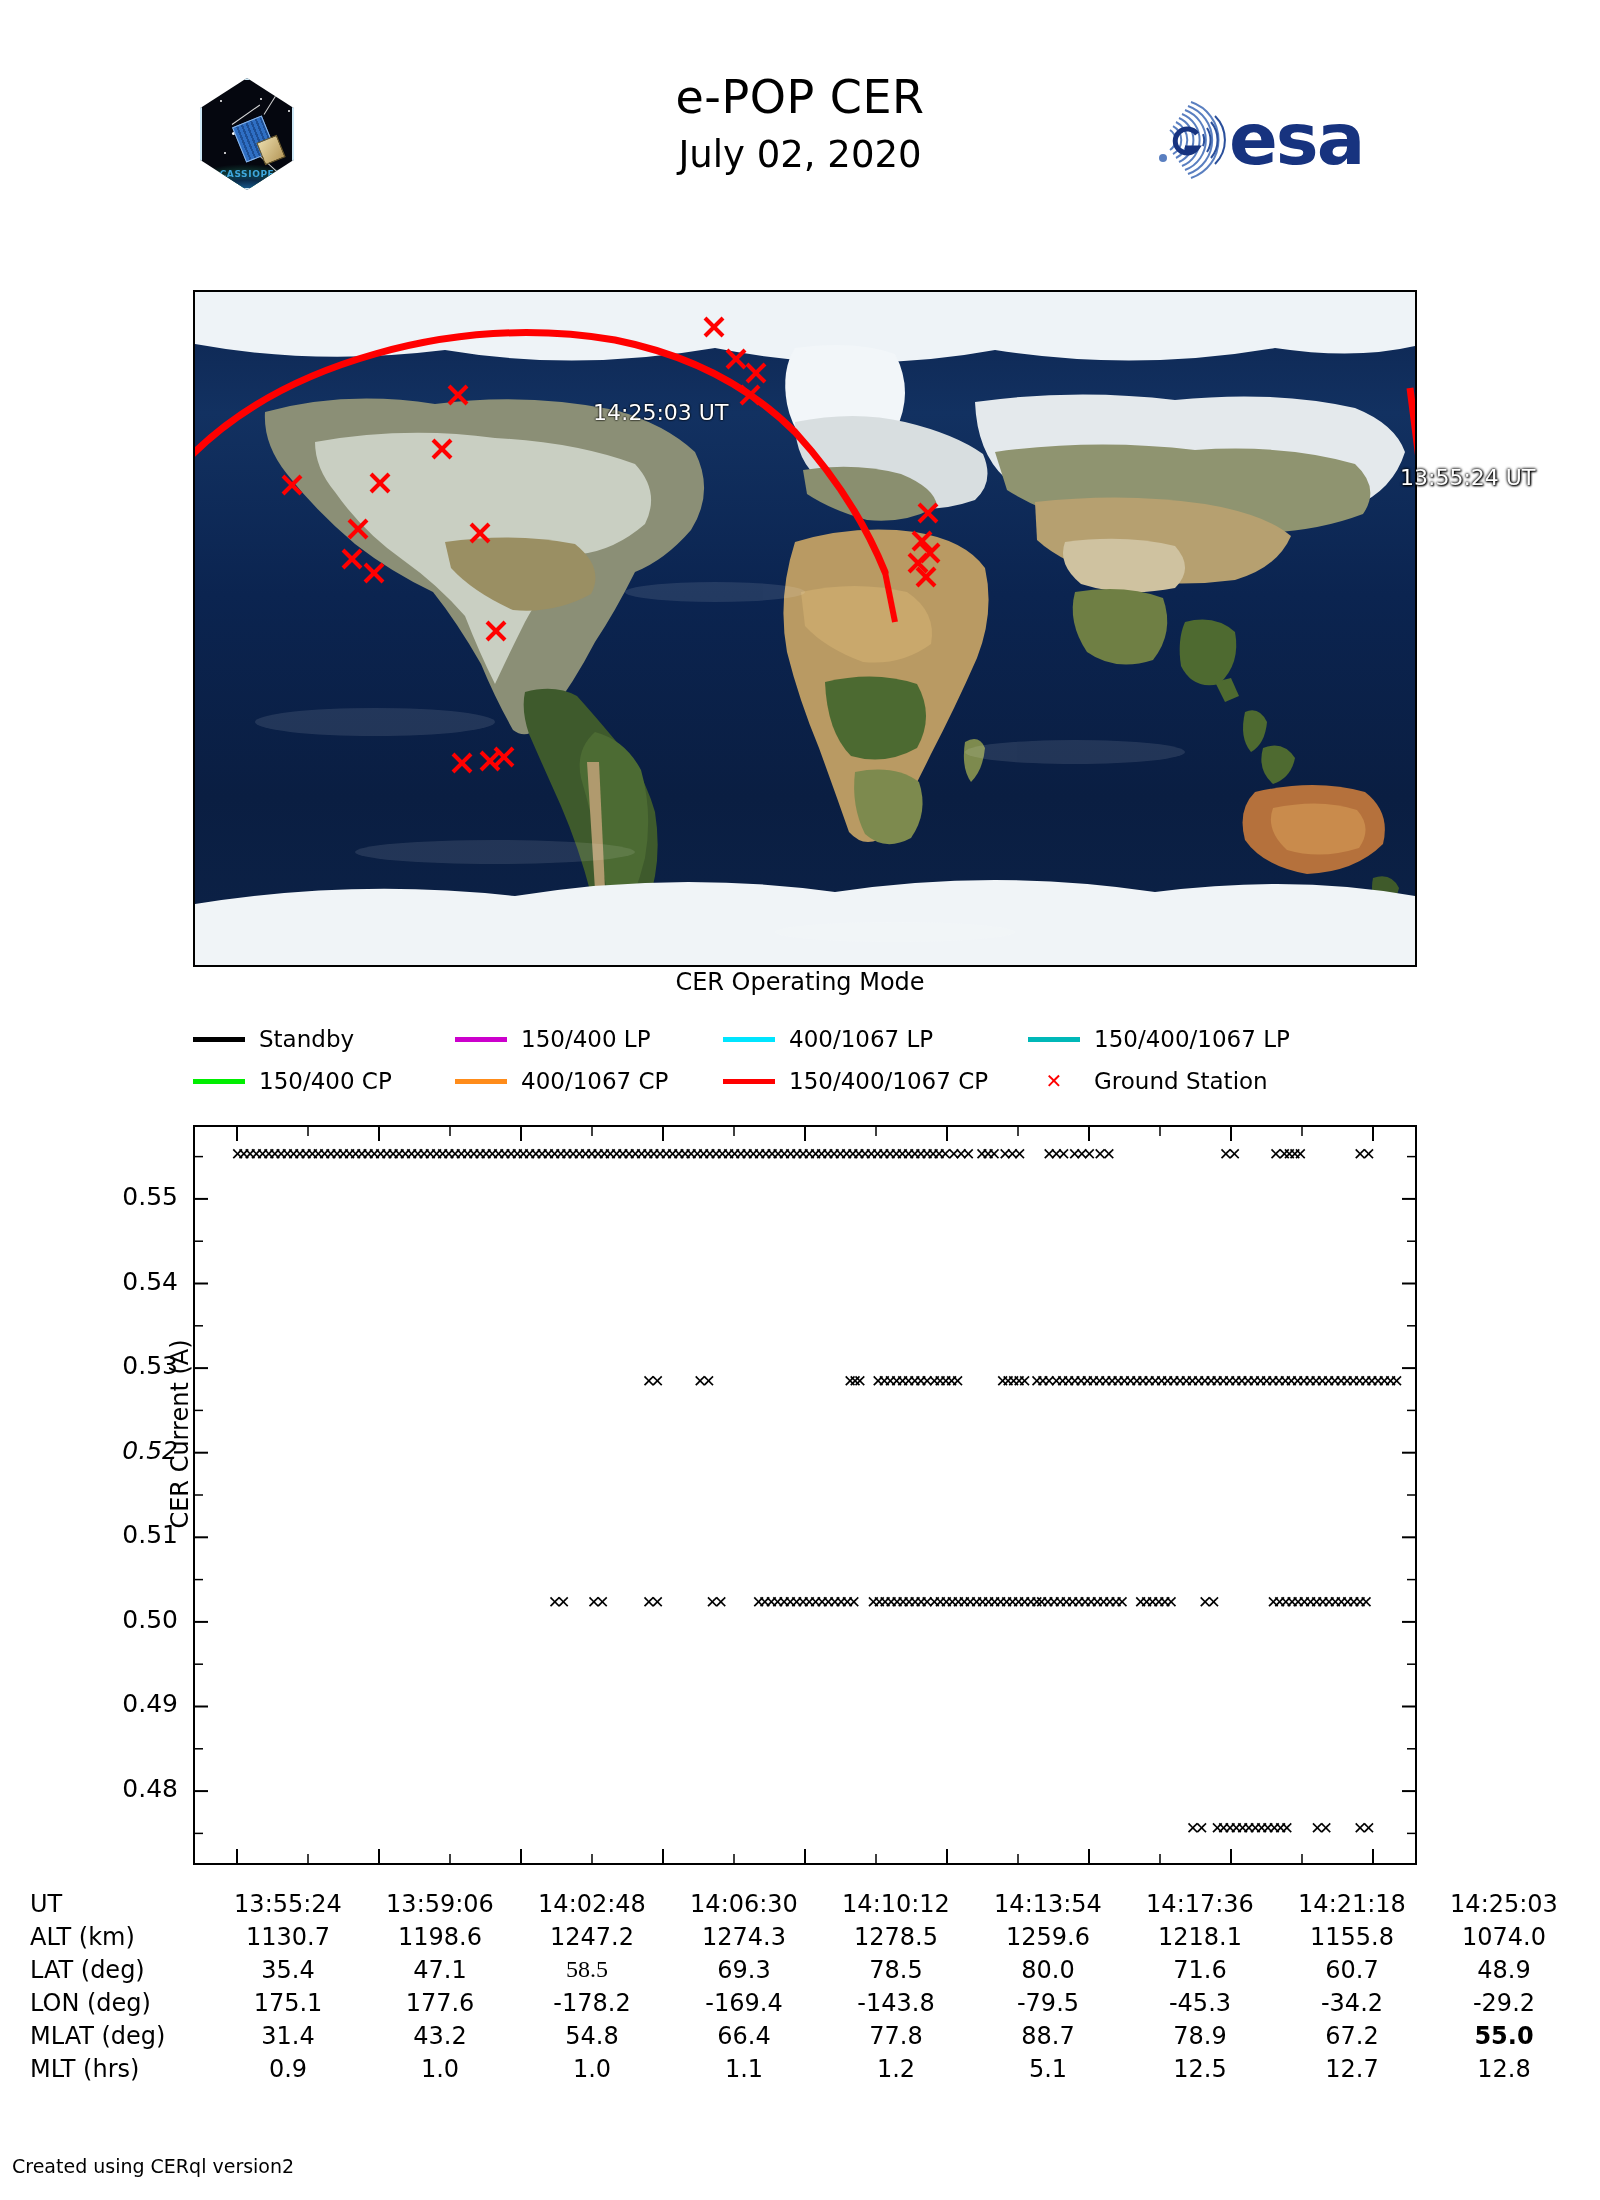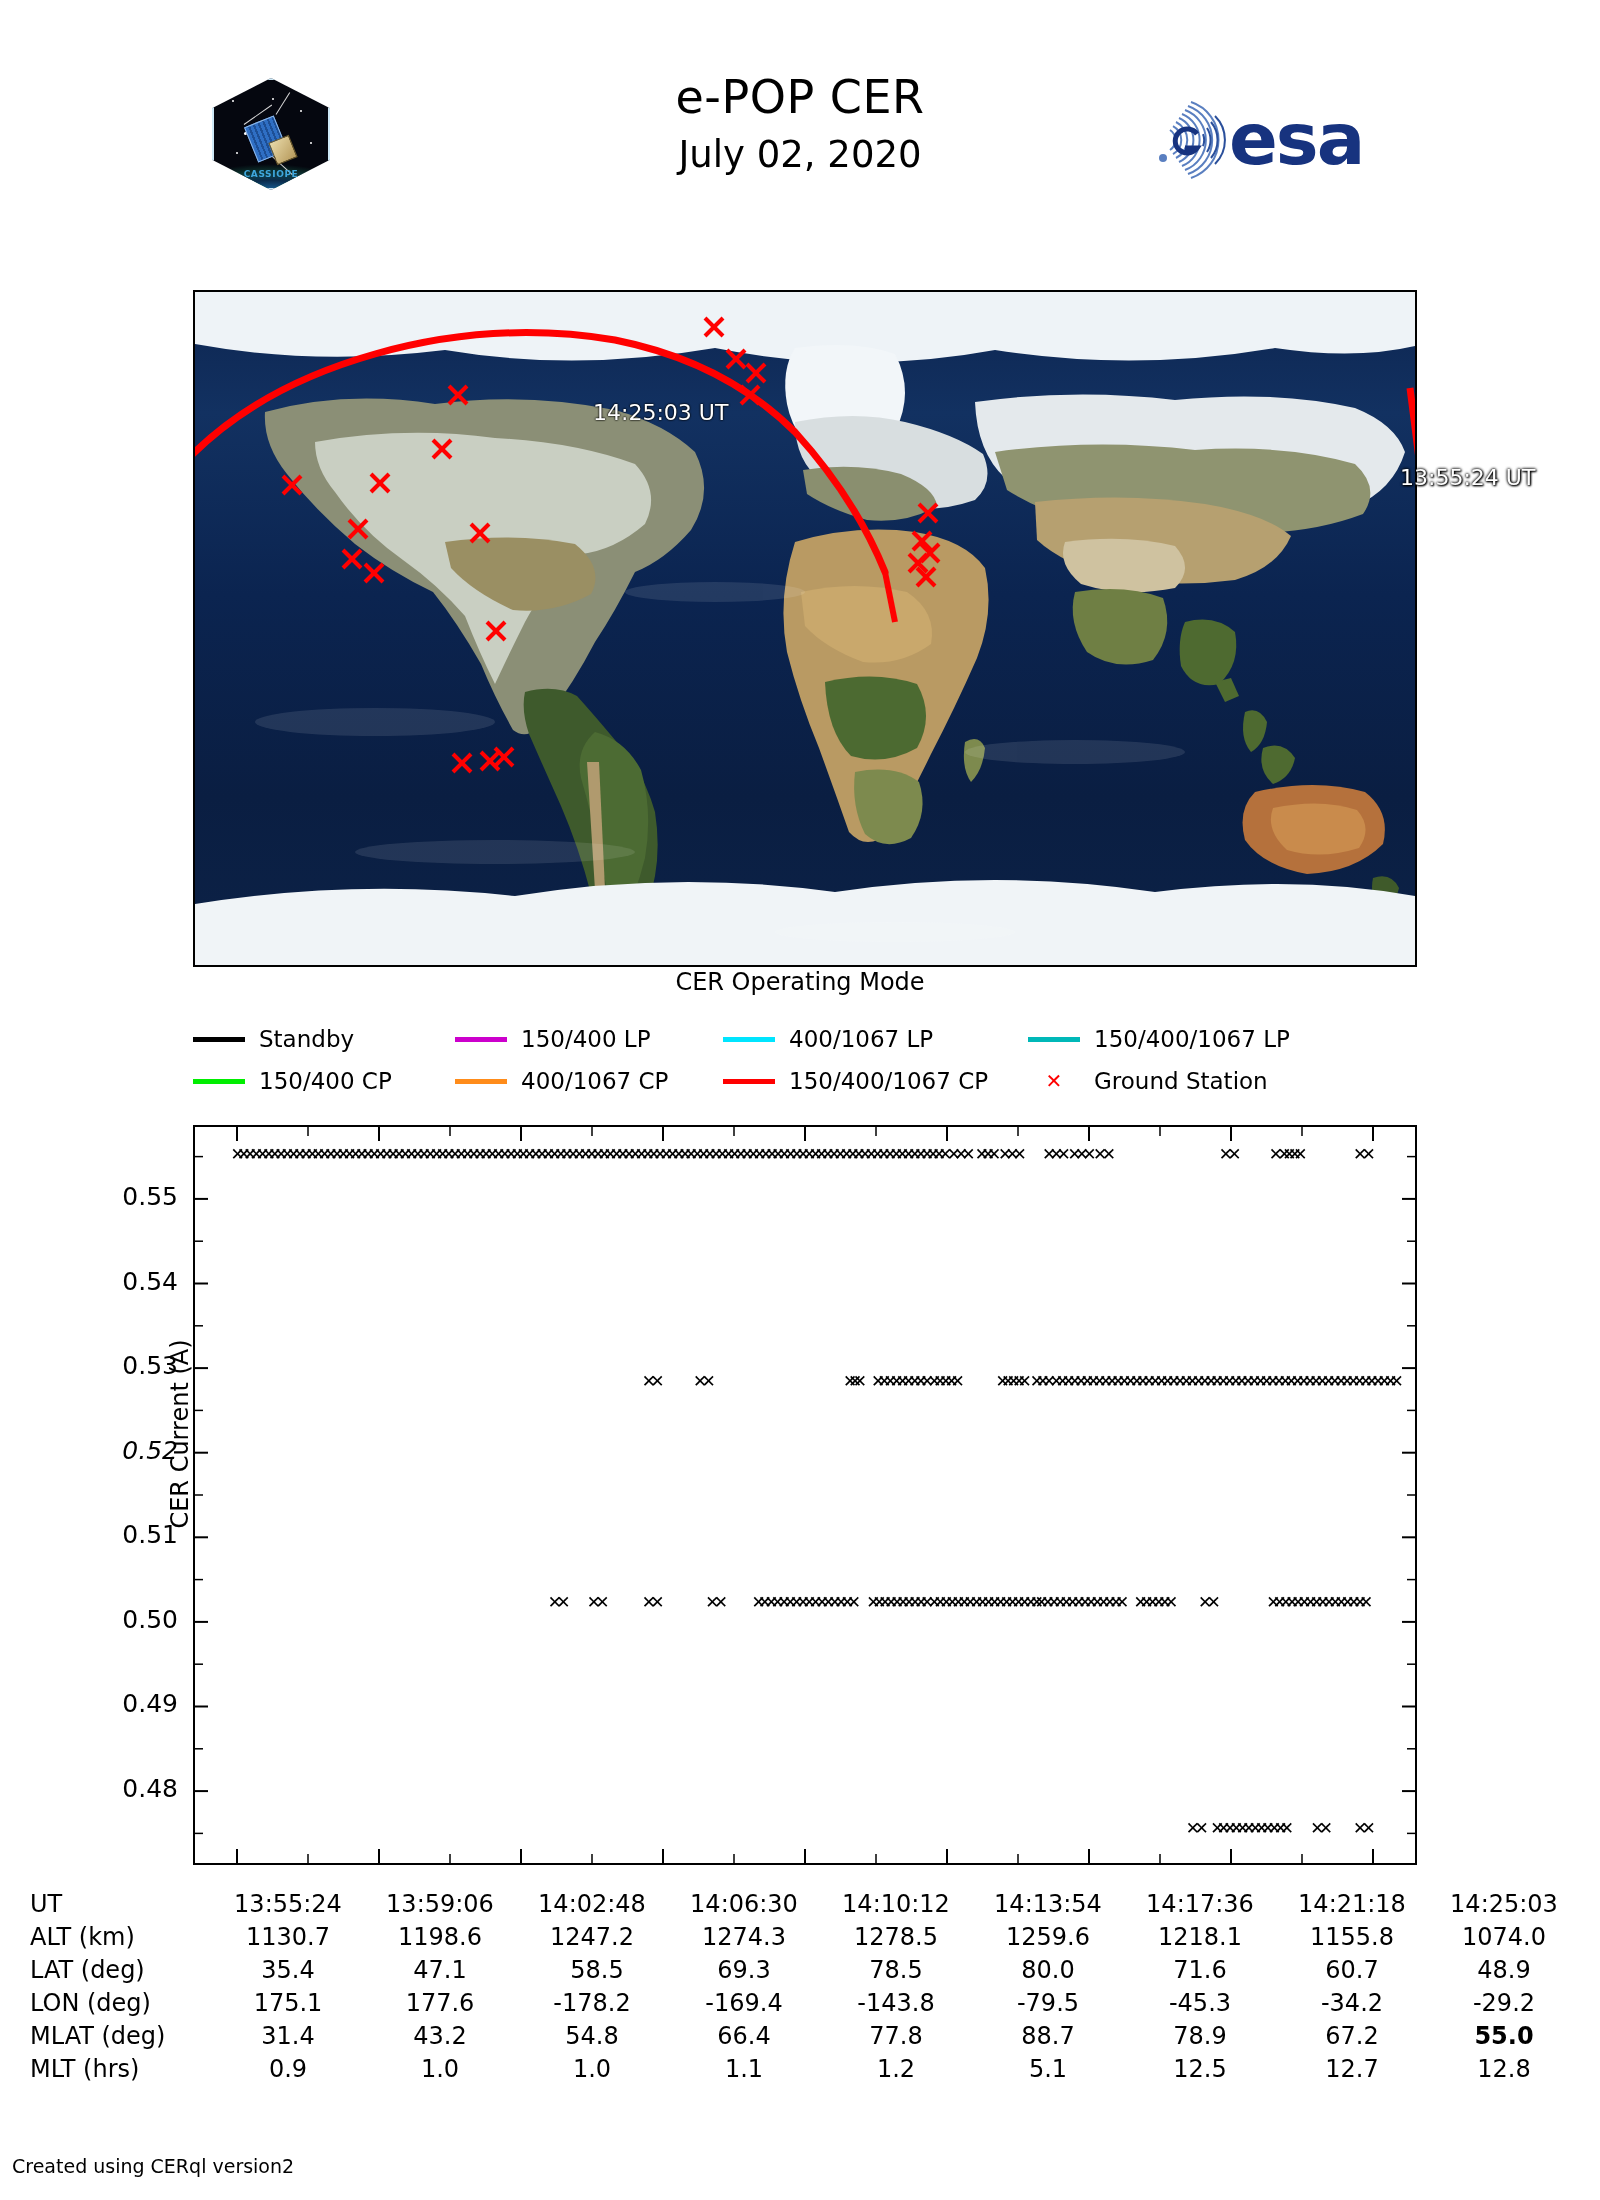--- a/index.html
+++ b/index.html
@@ -9,21 +9,21 @@
     color:#000;position:relative;overflow:hidden;
   }
   .page{position:relative;width:1600px;height:2200px;}
 
   
   .header{position:absolute;left:0;top:0;width:1600px;height:200px;}
   .logo-cassiope{
     position:absolute;left:196px;top:78px;width:118px;height:112px;
   }
   .hexbadge{
-    position:absolute;left:16px;top:0;width:118px;height:112px;
+    position:absolute;left:4px;top:0;width:94px;height:112px;
     clip-path:polygon(50% 0%,100% 27%,100% 73%,50% 100%,0% 73%,0% 27%);
     background:
       radial-gradient(ellipse 120% 60% at 50% 118%, #6fd8ff 0%, #1d6fae 22%, #0a2a4a 42%, rgba(8,14,30,0) 60%),
       radial-gradient(ellipse 130% 45% at 48% 104%, #49e6a0 0%, rgba(30,160,120,0.55) 30%, rgba(10,20,30,0) 58%),
       #05070f;
     border:2px solid #cfe9f7;
     box-sizing:border-box;
   }
   .hex-inner{position:absolute;left:0;top:0;width:100%;height:100%;}
   .star{position:absolute;background:#fff;border-radius:50%;}
@@ -846,21 +846,21 @@
         <div class="dt-cell" style="left: 791px;">1278.5</div>
         <div class="dt-cell" style="left: 943px;">1259.6</div>
         <div class="dt-cell" style="left: 1095px;">1218.1</div>
         <div class="dt-cell" style="left: 1247px;">1155.8</div>
         <div class="dt-cell" style="left: 1399px;">1074.0</div>
       </div>
       <div class="dt-row">
         <div class="dt-key">LAT (deg)</div>
         <div class="dt-cell" style="left: 183px;">35.4</div>
         <div class="dt-cell" style="left: 335px;">47.1</div>
-        <div class="dt-cell" style="left: 492px;">58.5</div>
+        <div class="dt-cell" style="left: 482px; font-family: Liberation Serif, serif;">58.5</div>
         <div class="dt-cell" style="left: 639px;">69.3</div>
         <div class="dt-cell" style="left: 791px;">78.5</div>
         <div class="dt-cell" style="left: 943px;">80.0</div>
         <div class="dt-cell" style="left: 1095px;">71.6</div>
         <div class="dt-cell" style="left: 1247px;">60.7</div>
         <div class="dt-cell" style="left: 1399px;">48.9</div>
       </div>
       <div class="dt-row">
         <div class="dt-key">LON (deg)</div>
         <div class="dt-cell" style="left: 183px;">175.1</div>

